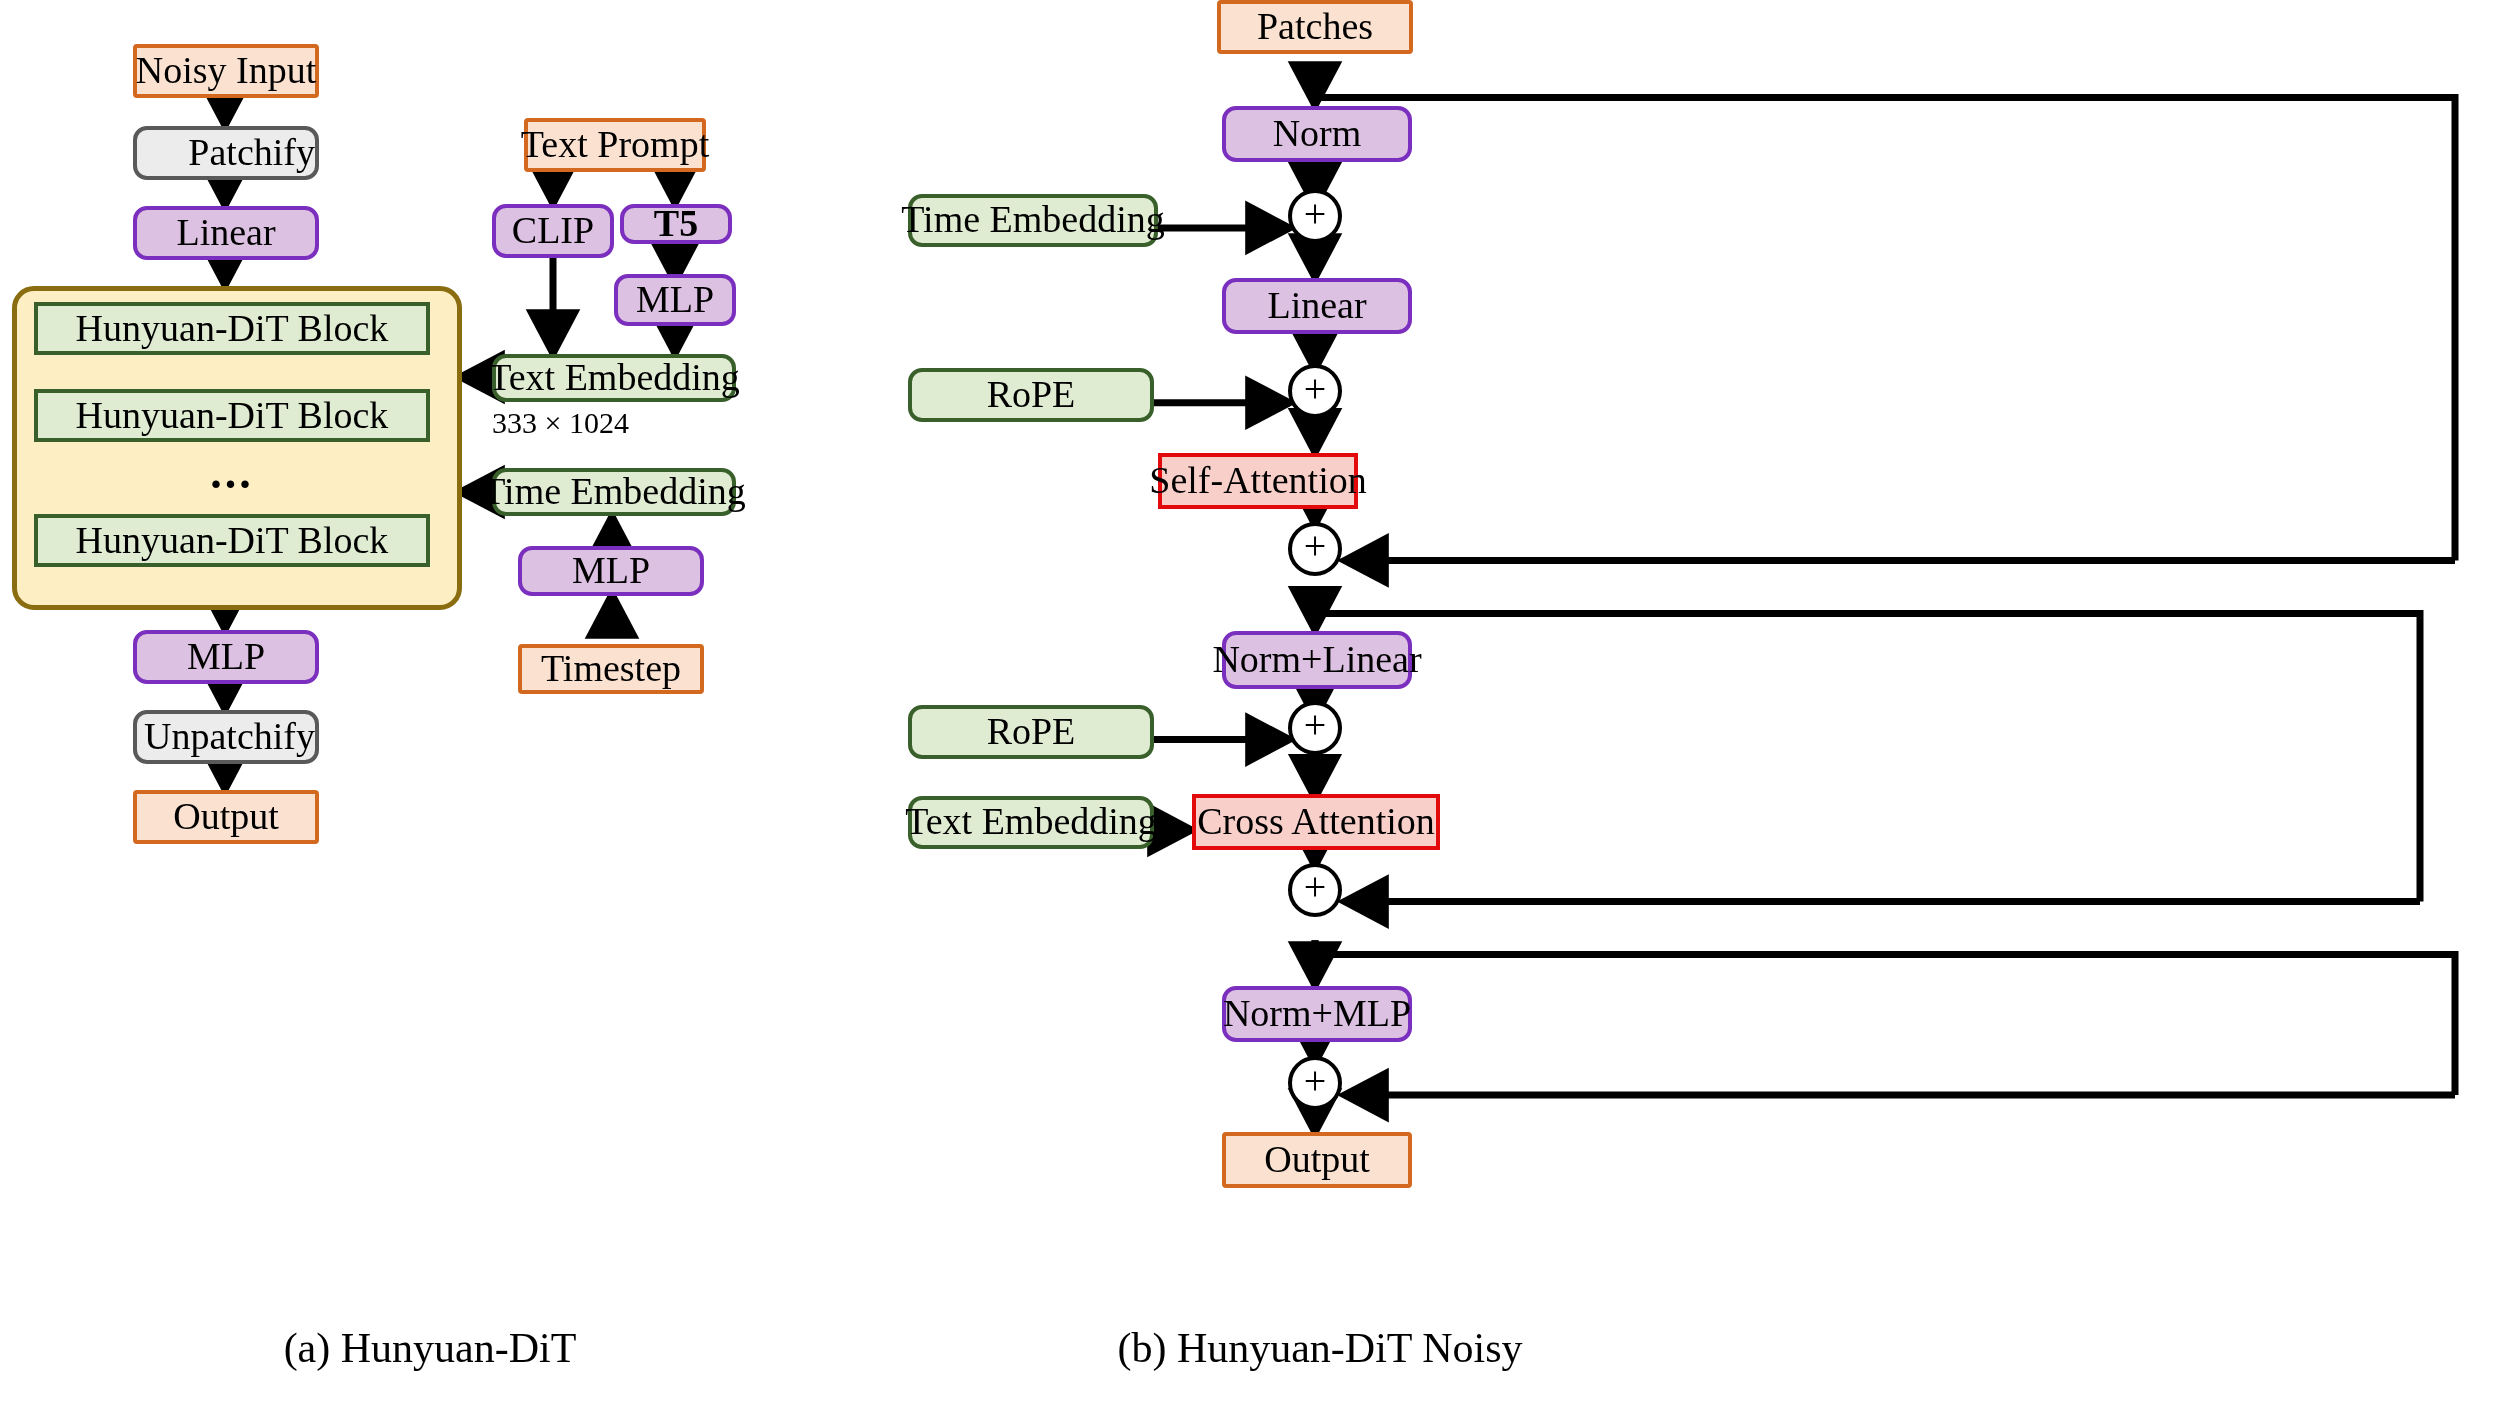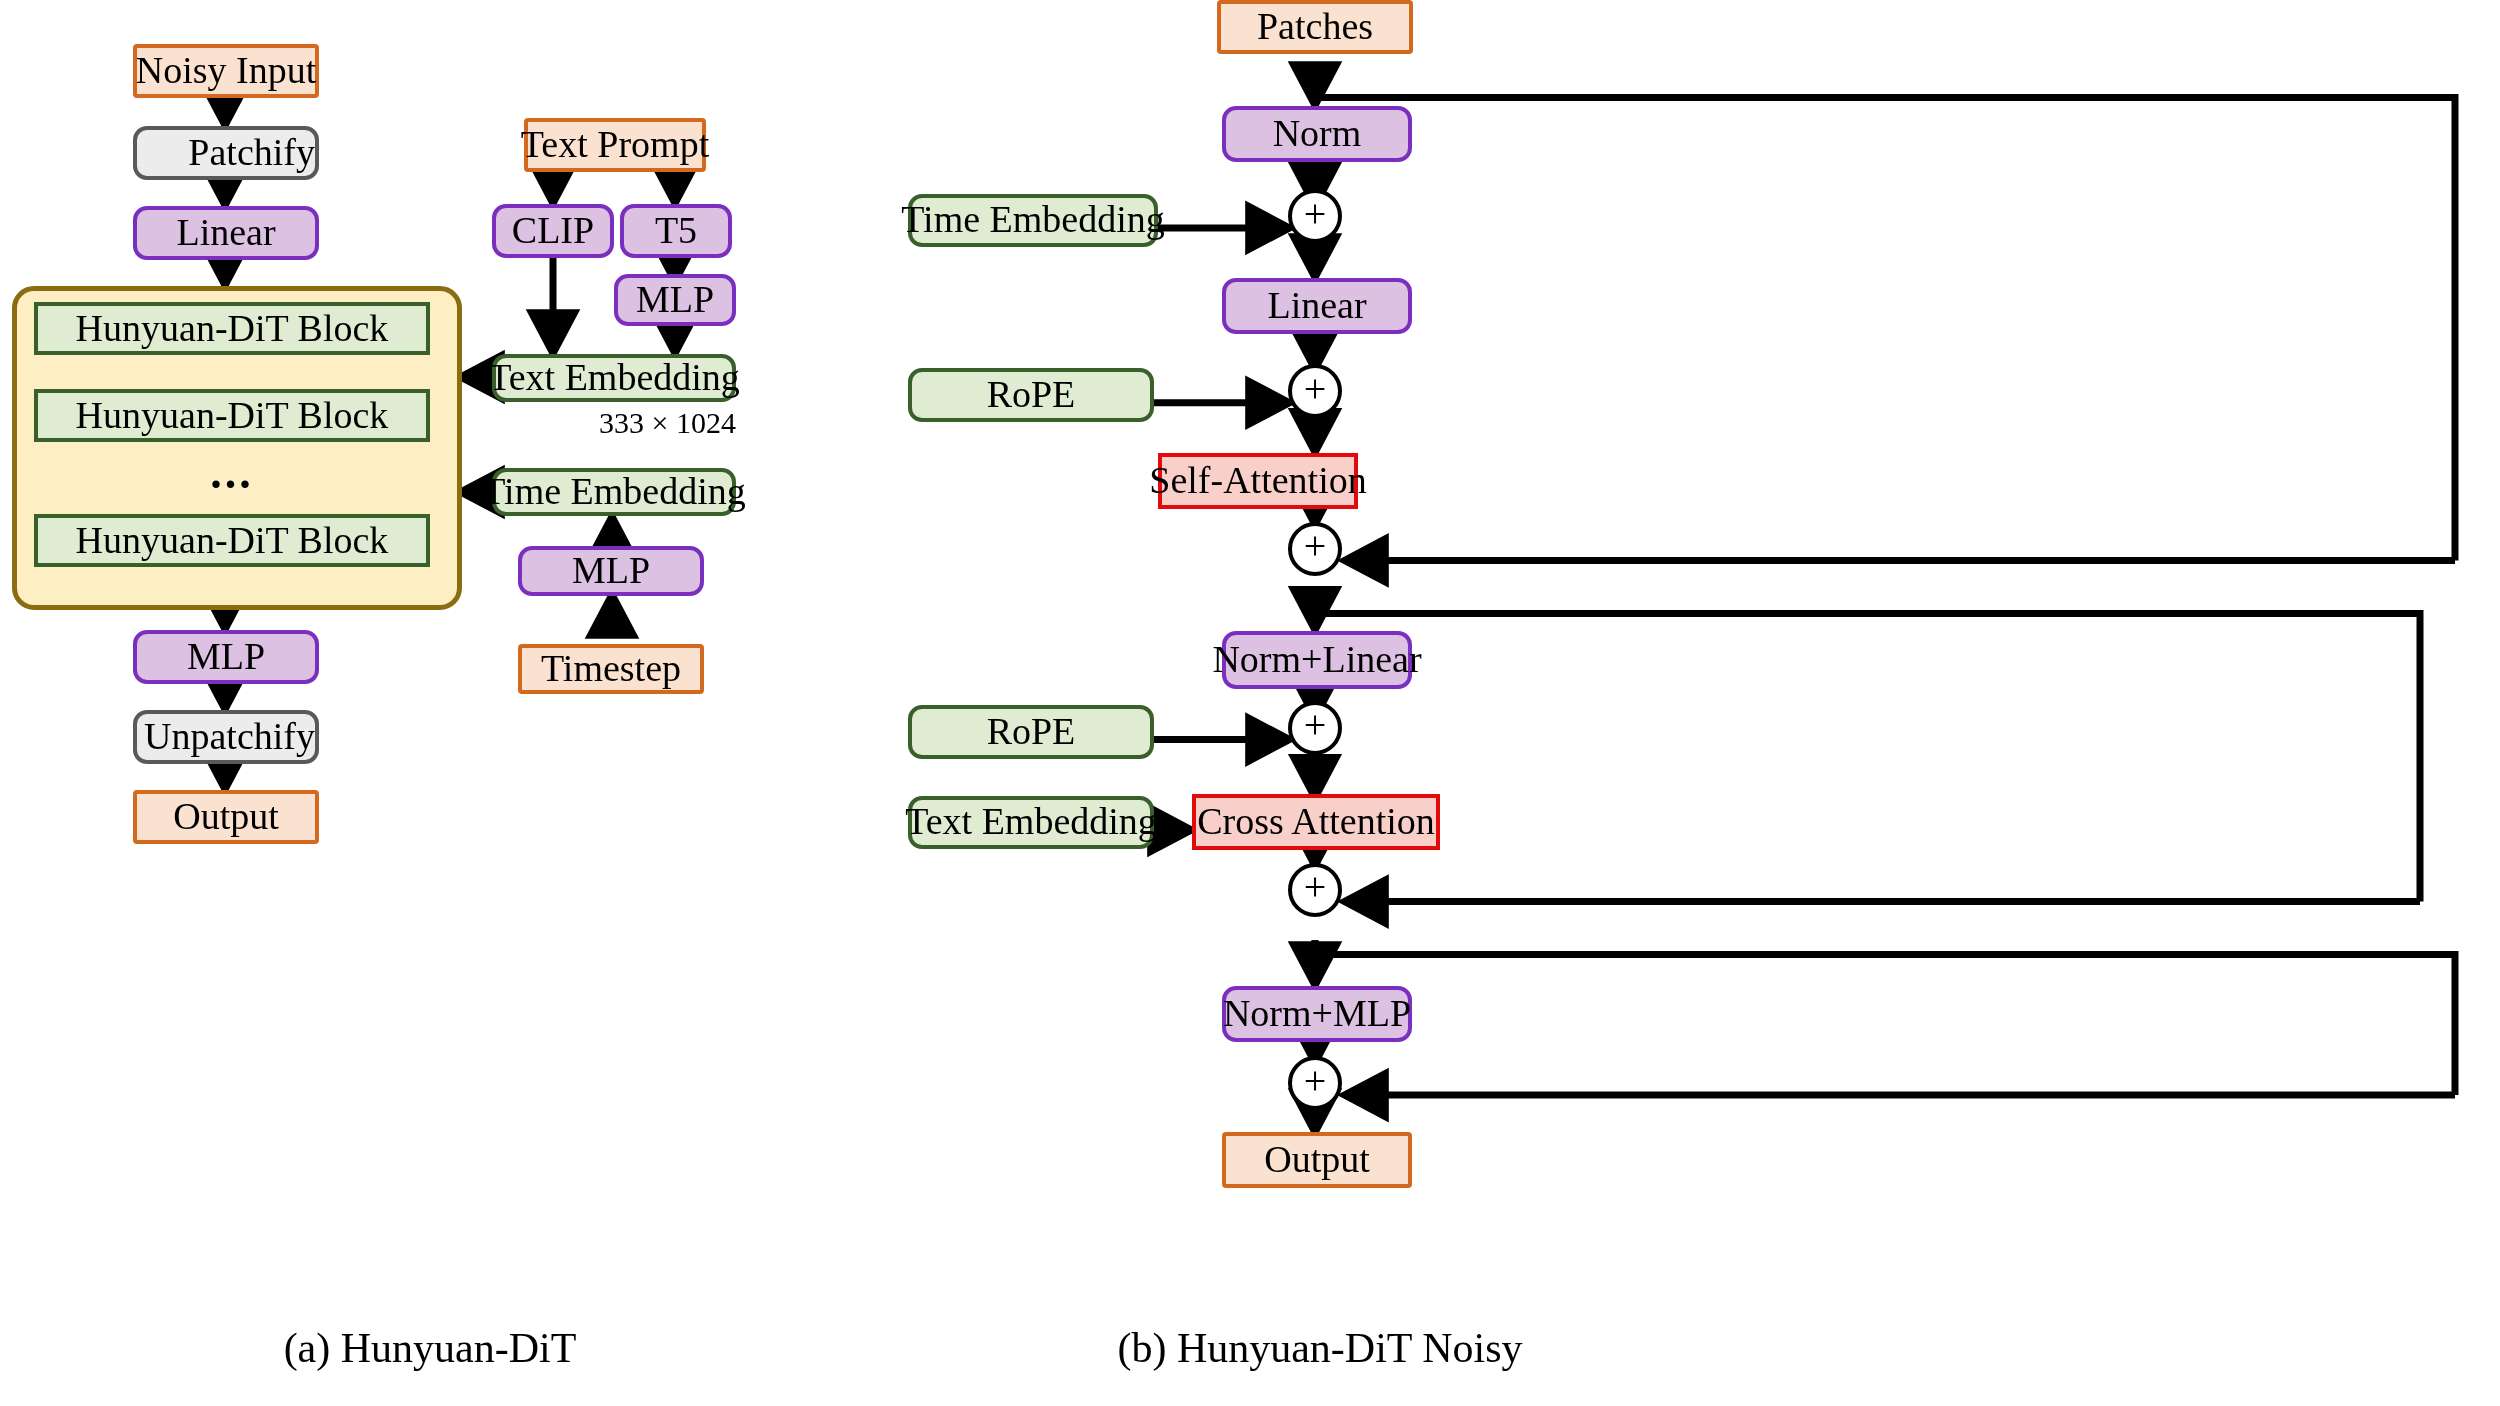--- a/index.html
+++ b/index.html
@@ -140,30 +140,30 @@
   <div class="node pal-orange" style="left:133px;top:790px;width:186px;height:54px;">
     <span>Output</span>
   </div>
 
   <div class="node pal-orange" style="left:524px;top:118px;width:182px;height:54px;">
     <span>Text Prompt</span>
   </div>
   <div class="node pal-purple" style="left:492px;top:204px;width:122px;height:54px;">
     <span>CLIP</span>
   </div>
-  <div class="node pal-purple" style="left:620px;top:204px;width:112px;height:54px;">
+  <div class="node pal-purple" style="left:620px;top:204px;width:112px;height:40px;font-weight:bold;">
     <span>T5</span>
   </div>
   <div class="node pal-purple" style="left:614px;top:274px;width:122px;height:52px;">
     <span>MLP</span>
   </div>
   <div class="node pal-green" style="left:492px;top:354px;width:244px;height:48px;">
     <span>Text Embedding</span>
   </div>
-  <div class="dimlabel" style="left:492px;top:406px;width:244px;text-align:right;">
+  <div class="dimlabel" style="left:492px;top:406px;width:244px;text-align:left;">
     <span style="display:block;width:100%;">333 × 1024</span>
   </div>
 
   <div class="node pal-green" style="left:492px;top:468px;width:244px;height:48px;">
     <span>Time Embedding</span>
   </div>
   <div class="node pal-purple" style="left:518px;top:546px;width:186px;height:50px;">
     <span>MLP</span>
   </div>
   <div class="node pal-orange" style="left:518px;top:626px;width:186px;height:50px;margin-top:18px;">

